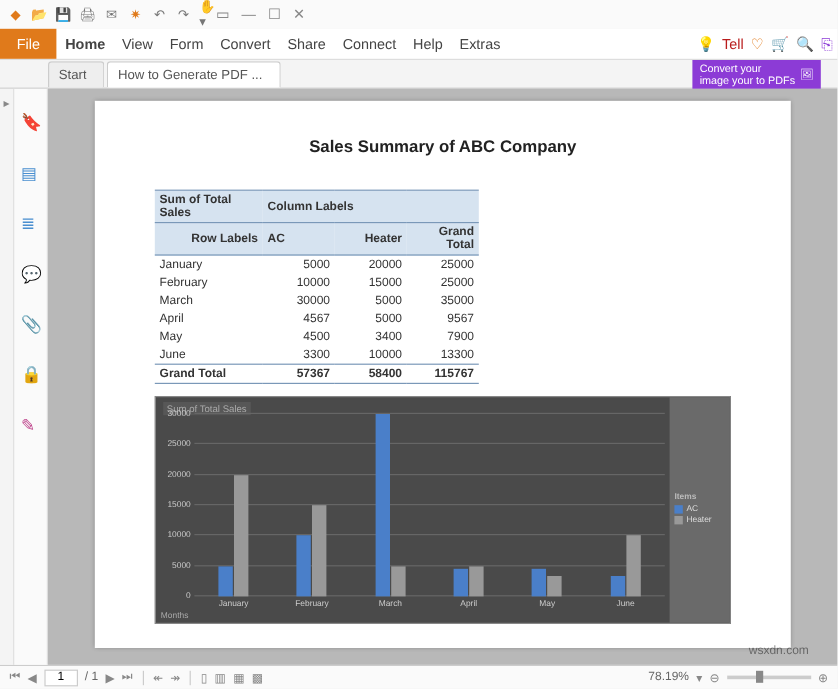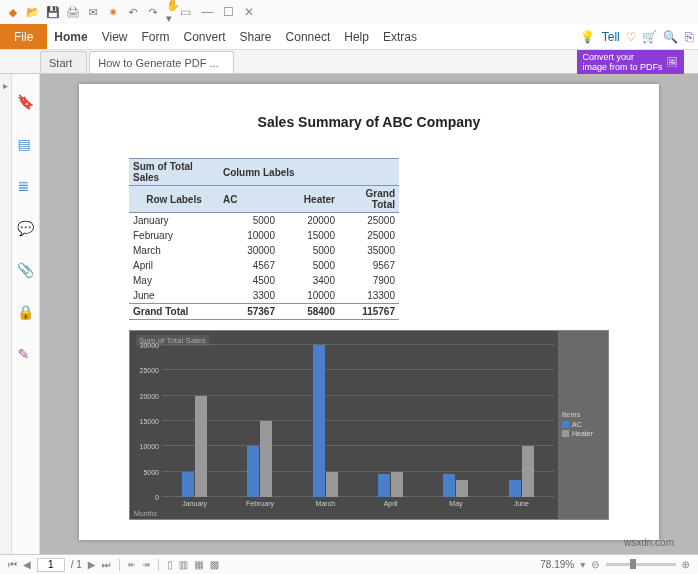--- a/index.html
+++ b/index.html
@@ -91,39 +91,39 @@
   <div class="menu-item home">Home</div>
   <div class="menu-item">View</div>
   <div class="menu-item">Form</div>
   <div class="menu-item">Convert</div>
   <div class="menu-item">Share</div>
   <div class="menu-item">Connect</div>
   <div class="menu-item">Help</div>
   <div class="menu-item">Extras</div>
   <div class="menu-right">
     <span class="ricons">💡</span>
-    <span style="color:#0369a1">Tell</span>
+    <span style="color:#b91c1c">Tell</span>
     <span class="ricons" style="color:#e07a1b">♡</span>
     <span class="ricons">🛒</span>
     <span class="ricons">🔍</span>
     <span class="ricons" style="color:#8c3bd6">⎘</span>
   </div>
 </div>
 
 <div class="tabbar">
   <div class="tab">
       <span>Start</span>
     </div>
   <div class="tab active">
       <span>How to Generate PDF ...</span>
     </div>
   <div class="promo">
     <div>
       <div>Convert your</div>
-      <div>image from to PDFs</div>
+      <div>image your to PDFs</div>
     </div>
     <span>🖼</span>
   </div>
 </div>
 
 <div class="workspace">
   <div class="side-handle">▸</div>
   <div class="sidebar">
     <span class="sicn" style="color:#4a6fb0">🔖</span>
     <span class="sicn" style="color:#4a8fd0">▤</span>
@@ -136,21 +136,21 @@
   <div class="page-area">
     <div class="page">
       <div class="doc-title">Sales Summary of ABC Company</div>
       <table>
         <tbody>
             <tr class="hdr-row">
               <th>Sum of Total Sales</th>
               <th colspan="3">Column Labels</th>
             </tr>
         <tr class="hdr-row2">
-              <th style="text-align:center">Row Labels</th>
+              <th style="text-align:right">Row Labels</th>
               <th class="r" style="text-align:left">AC</th>
               <th class="r">Heater</th>
               <th class="r">Grand Total</th>
             </tr>
         <tr>
               <td class="lbl">January</td>
               <td class="num">5000</td>
               <td class="num">20000</td>
               <td class="num">25000</td>
             </tr>

